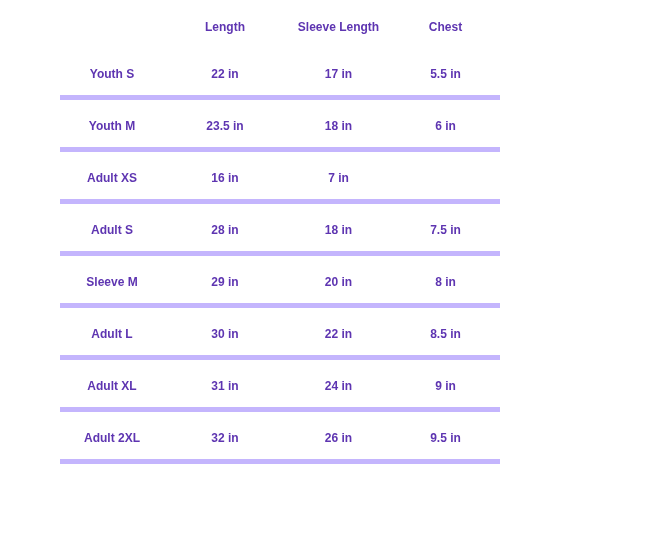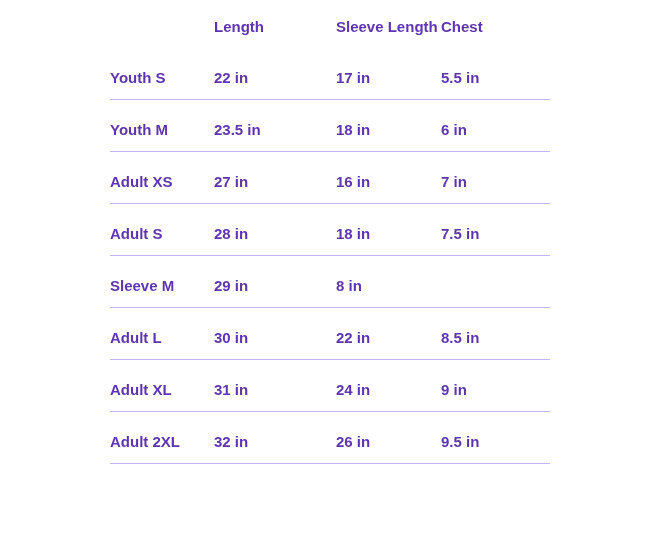--- a/index.html
+++ b/index.html
@@ -4,38 +4,39 @@
 <style>
   * { margin: 0; padding: 0; box-sizing: border-box; }
   html, body {
     width: 661px;
     height: 539px;
     background: #ffffff;
     font-family: "Liberation Sans", sans-serif;
     overflow: hidden;
   }
   .size-chart {
-    margin-left: 110px;
+    margin-left: 60px;
     width: 440px;
     color: #5e35b1;
-    font-size: 15px;
+    font-size: 12px;
     font-weight: bold;
+    text-align: center;
   }
   .row {
     display: grid;
     grid-template-columns: 104px 122px 105px 1fr;
     align-items: end;
     padding-bottom: 12px;
   }
   .row.header {
     height: 48px;
   }
   .row.body {
     height: 52px;
-    border-bottom: 1px solid #c4b5fd;
+    border-bottom: 5px solid #c4b5fd;
   }
   .cell {
     white-space: nowrap;
     line-height: 18px;
   }
 </style>
 </head>
 <body>
 
 <div class="size-chart">
@@ -58,35 +59,35 @@
   <div class="row body">
     <div class="cell">Youth M</div>
     <div class="cell">23.5 in</div>
     <div class="cell">18 in</div>
     <div class="cell">6 in</div>
   </div>
 
 
   <div class="row body">
     <div class="cell">Adult XS</div>
-    <div class="cell">27 in</div>
     <div class="cell">16 in</div>
     <div class="cell">7 in</div>
   </div>
 
   <div class="row body">
     <div class="cell">Adult S</div>
     <div class="cell">28 in</div>
     <div class="cell">18 in</div>
     <div class="cell">7.5 in</div>
   </div>
 
   <div class="row body">
     <div class="cell">Sleeve M</div>
     <div class="cell">29 in</div>
+    <div class="cell">20 in</div>
     <div class="cell">8 in</div>
   </div>
 
   <div class="row body">
     <div class="cell">Adult L</div>
     <div class="cell">30 in</div>
     <div class="cell">22 in</div>
     <div class="cell">8.5 in</div>
   </div>
 

